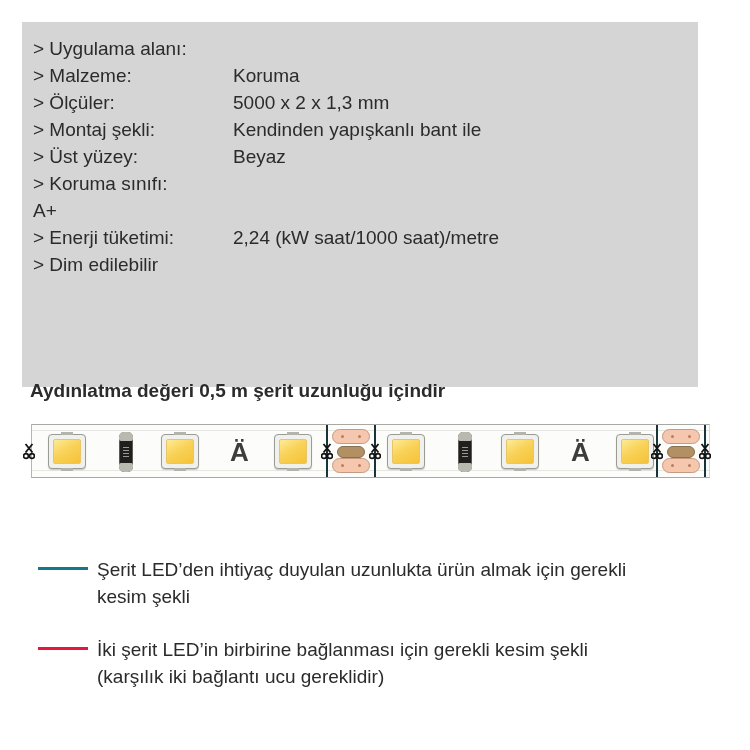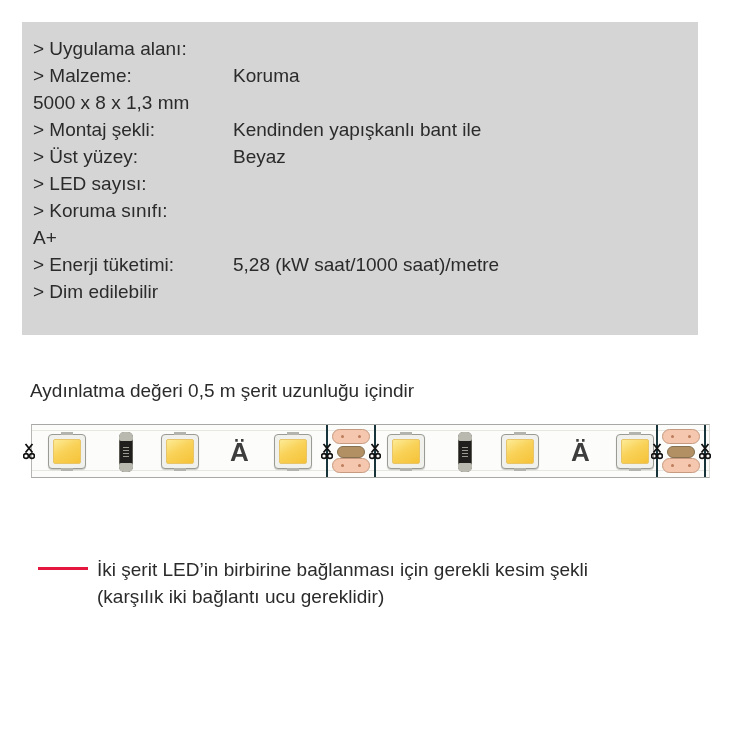--- a/index.html
+++ b/index.html
@@ -1,28 +1,28 @@
 <!DOCTYPE html>
 <html><head>
 <meta charset="utf-8">
 <style>
   * { margin:0; padding:0; box-sizing:border-box; }
   html,body { width:750px; height:750px; background:#ffffff; }
   body { font-family:"Liberation Sans","DejaVu Sans",sans-serif; color:#2b2b2b; }
   .page { position:relative; width:750px; height:750px; background:#fff; overflow:hidden; }
 
   
-  .spec-box { position:absolute; left:22px; top:22px; width:676px; height:313px;
+  .spec-box { position:absolute; left:22px; top:22px; width:676px; height:365px;
               background:#d5d5d5; padding:13px 10px 10px 11px; }
   .spec-row { display:flex; font-size:19px; line-height:27px; }
   .spec-label { width:200px; flex:none; }
   .spec-value { width:420px; }
 
   
-  .caption { position:absolute; left:30px; top:377px; font-size:19px; line-height:27px; }
+  .caption { position:absolute; left:30px; top:377px; font-size:19px; line-height:27px;font-weight:bold; }
 
   
   .strip { position:absolute; left:31px; top:424px; width:679px; height:54px;
            background:#fcfcfa; border-top:1px solid #a8a8a4; border-bottom:1px solid #a8a8a4;
            border-left:1px solid #b5b5b1; border-right:1px solid #d8d8d4; }
   .strip .edge-line { position:absolute; left:0; right:0; height:1px; background:#e7e7e2; z-index:0; }
   .strip .edge-line.t { top:5px; } .strip .edge-line.b { bottom:6px; }
 
   .led { position:absolute; top:9px; width:38px; height:35px; background:#f0f0ec;
          border:1px solid #9b9b96; border-radius:4px; z-index:2;
@@ -56,21 +56,21 @@
   .oval { position:absolute; left:11px; top:21px; width:28px; height:12px;
           background:#b29064; border:1px solid #857050; border-radius:7px; }
   .scissors { position:absolute; width:12px; height:17px; z-index:4; }
   .connector .scissors { top:18px; }
   .connector .scissors.l { left:-5px; } .connector .scissors.r { right:-5px; }
   .scissors.start { left:-9px; top:18px; }
 
   
   .legend { position:absolute; left:38px; top:556px; width:640px; }
   .legend-item { position:relative; padding-left:59px; font-size:19px; line-height:27px; }
-  .legend-item + .legend-item { margin-top:8px; }
+  .legend-item + .legend-item { margin-top:26px; }
   .legend-line { position:absolute; left:0; top:11px; width:50px; height:2.5px; }
   .legend-text { display:inline-block; max-width:560px; }
 </style>
 </head>
 <body>
 
 <div class="page">
 
   <section class="spec-box">
     <div class="spec-rows">
@@ -78,48 +78,48 @@
         <div class="spec-row">
           <div class="spec-label">&gt; Uygulama alanı:</div>
         </div>
 
         <div class="spec-row">
           <div class="spec-label">&gt; Malzeme:</div>
           <div class="spec-value">Koruma</div>
         </div>
 
         <div class="spec-row">
-          <div class="spec-value">5000 x 8 x 1,3 mm</div>
+          <div class="spec-label">&gt; Ölçüler:</div>
+          <div class="spec-value">5000 x 2 x 1,3 mm</div>
         </div>
 
         <div class="spec-row">
           <div class="spec-label">&gt; Montaj şekli:</div>
           <div class="spec-value">Kendinden yapışkanlı bant ile</div>
         </div>
 
         <div class="spec-row">
           <div class="spec-label">&gt; Üst yüzey:</div>
           <div class="spec-value">Beyaz</div>
         </div>
 
         <div class="spec-row">
-          <div class="spec-label">&gt; LED sayısı:</div>
         </div>
 
         <div class="spec-row">
           <div class="spec-label">&gt; Koruma sınıfı:</div>
         </div>
 
         <div class="spec-row">
           <div class="spec-value">A+</div>
         </div>
 
         <div class="spec-row">
           <div class="spec-label">&gt; Enerji tüketimi:</div>
-          <div class="spec-value">5,28 (kW saat/1000 saat)/metre</div>
+          <div class="spec-value">2,24 (kW saat/1000 saat)/metre</div>
         </div>
 
         <div class="spec-row">
           <div class="spec-label">&gt; Dim edilebilir</div>
           <div class="spec-value"></div>
         </div>
 
     </div>
   </section>
 
@@ -223,20 +223,24 @@
       <div class="oval"></div>
       <div class="pad b">
         <div class="dot l"></div>
         <div class="dot r"></div>
       </div>
     </div>
   </div>
 
   <div class="legend">
 
+      <div class="legend-item">
+        <span class="legend-line" style="background-color: rgb(17, 121, 139);"></span>
+        <span class="legend-text">Şerit LED’den ihtiyaç duyulan uzunlukta ürün almak için gerekli kesim şekli</span>
+      </div>
 
       <div class="legend-item">
         <span class="legend-line" style="background-color: rgb(229, 23, 63);"></span>
         <span class="legend-text">İki şerit LED’in birbirine bağlanması için gerekli kesim şekli (karşılık iki bağlantı ucu gereklidir)</span>
       </div>
 
   </div>
 
 </div>
 

